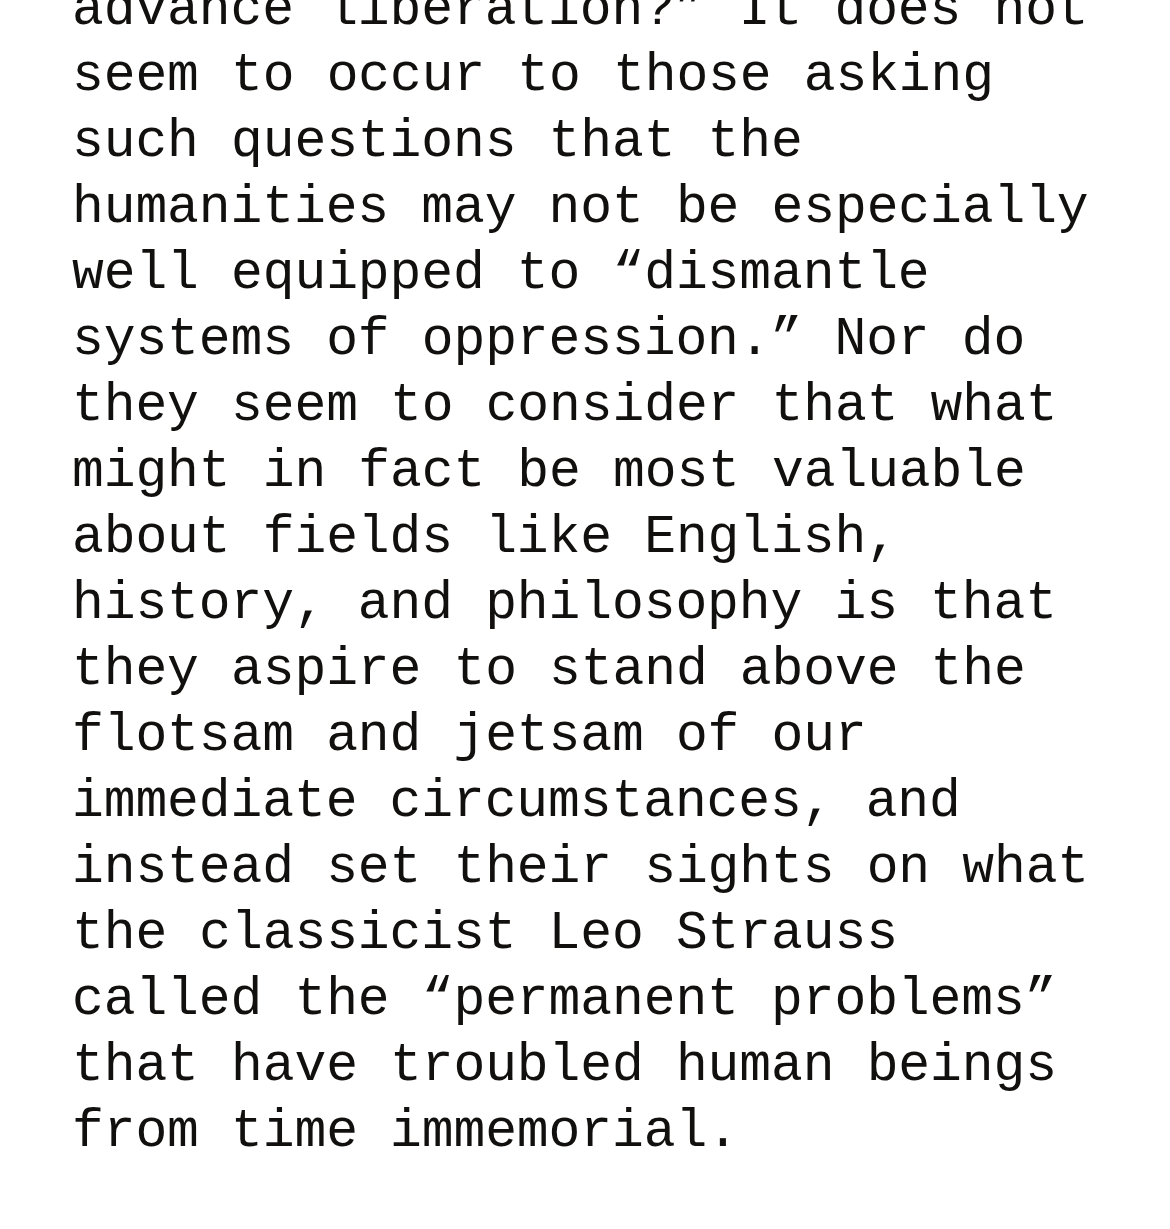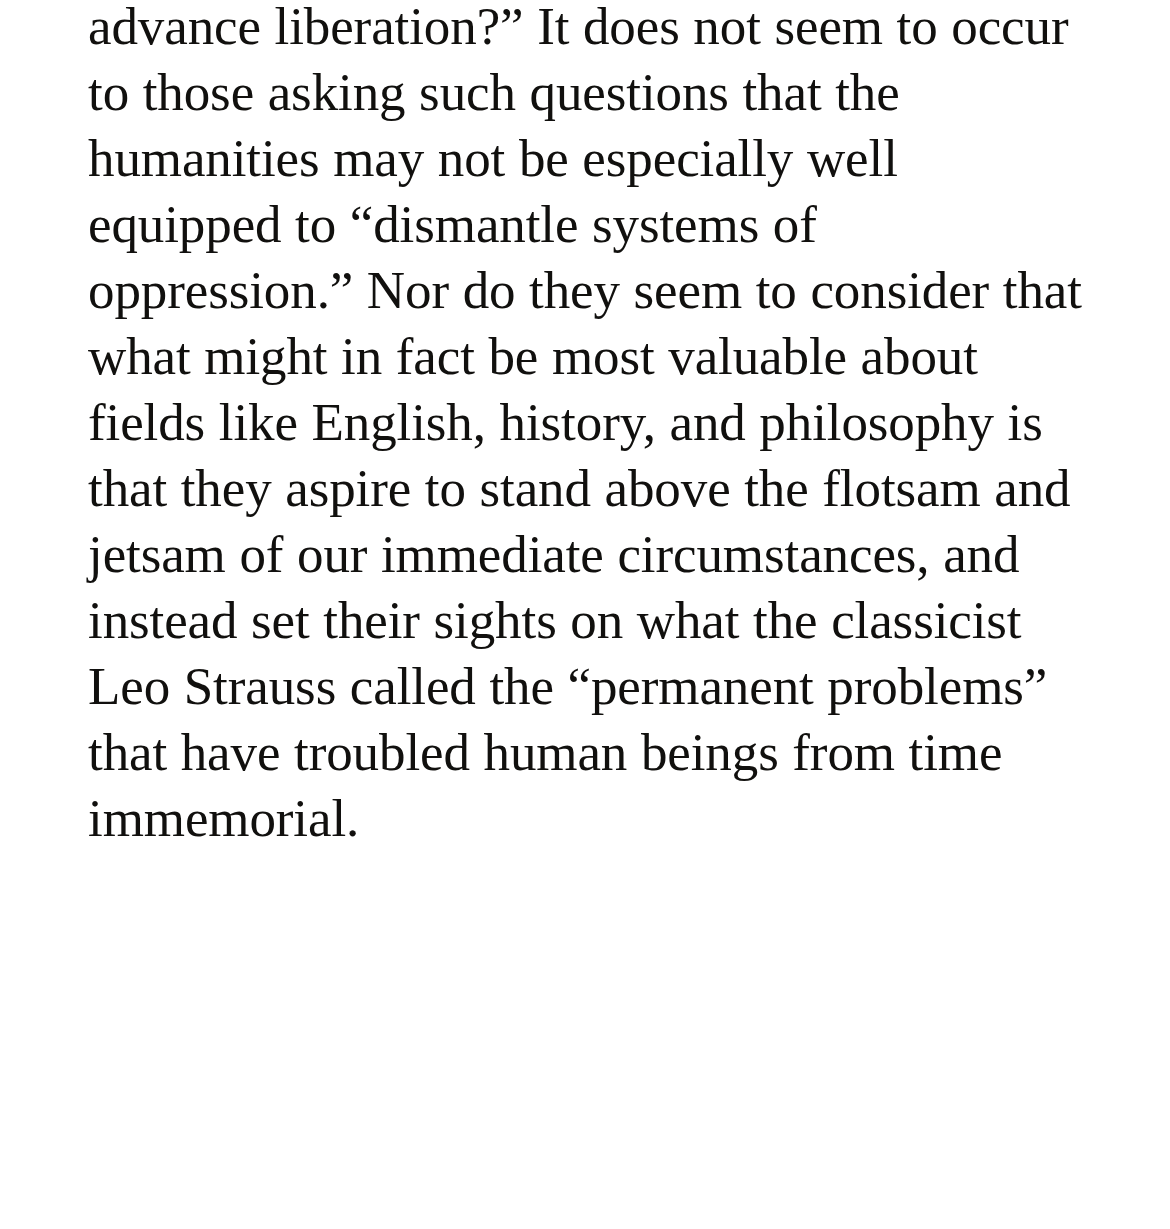--- a/index.html
+++ b/index.html
@@ -16,22 +16,23 @@
   }
   .page {
     box-sizing: border-box;
     width: 1170px;
     height: 1229px;
     padding: 0 70px 0 72px;
     background: #ffffff;
     position: relative;
   }
   .article-body {
-    margin: 16px;
+    margin: 0;
     padding: 0;
+    font-family: Liberation Mono, monospace;
   }
   .paragraph {
     margin: 0;
     font-size: 53px;
     line-height: 1.245;
     letter-spacing: -0.1px;
     text-align: left;
     word-spacing: 0.5px;
     color: #11100e;
     

